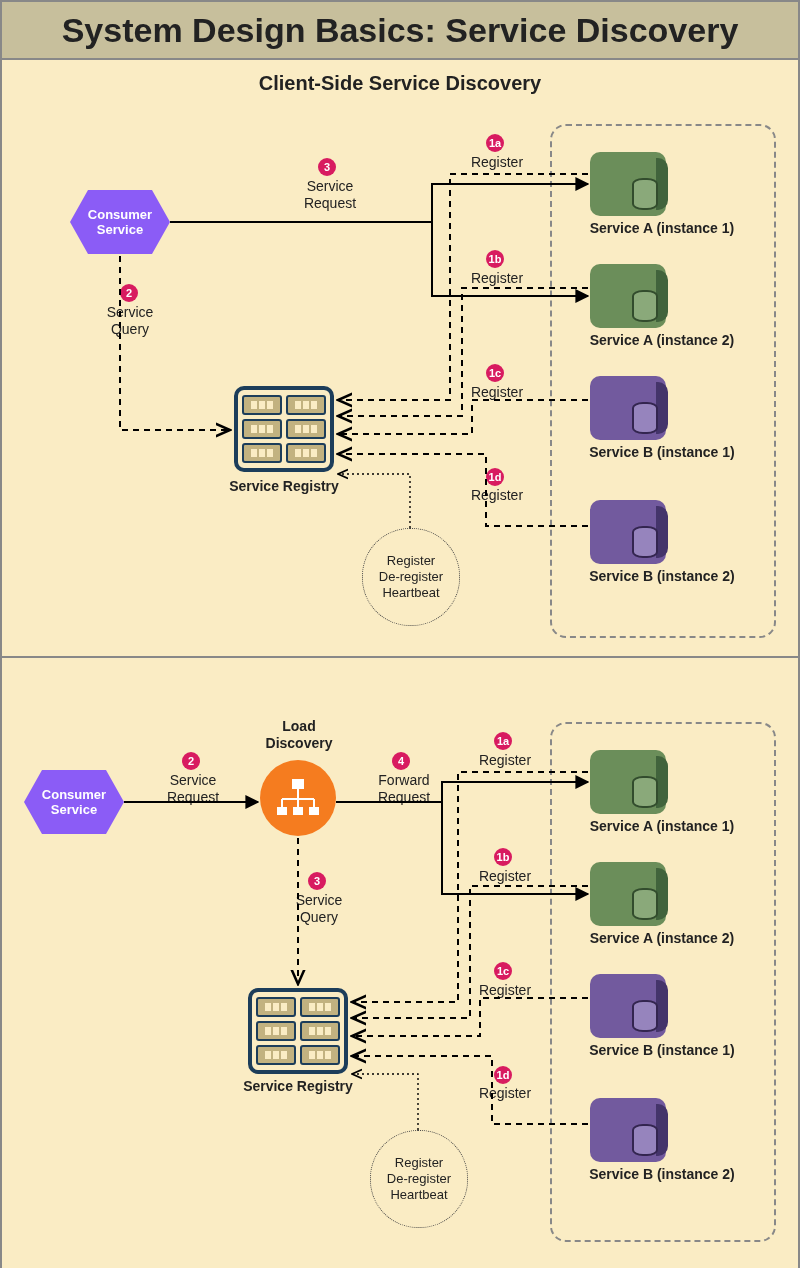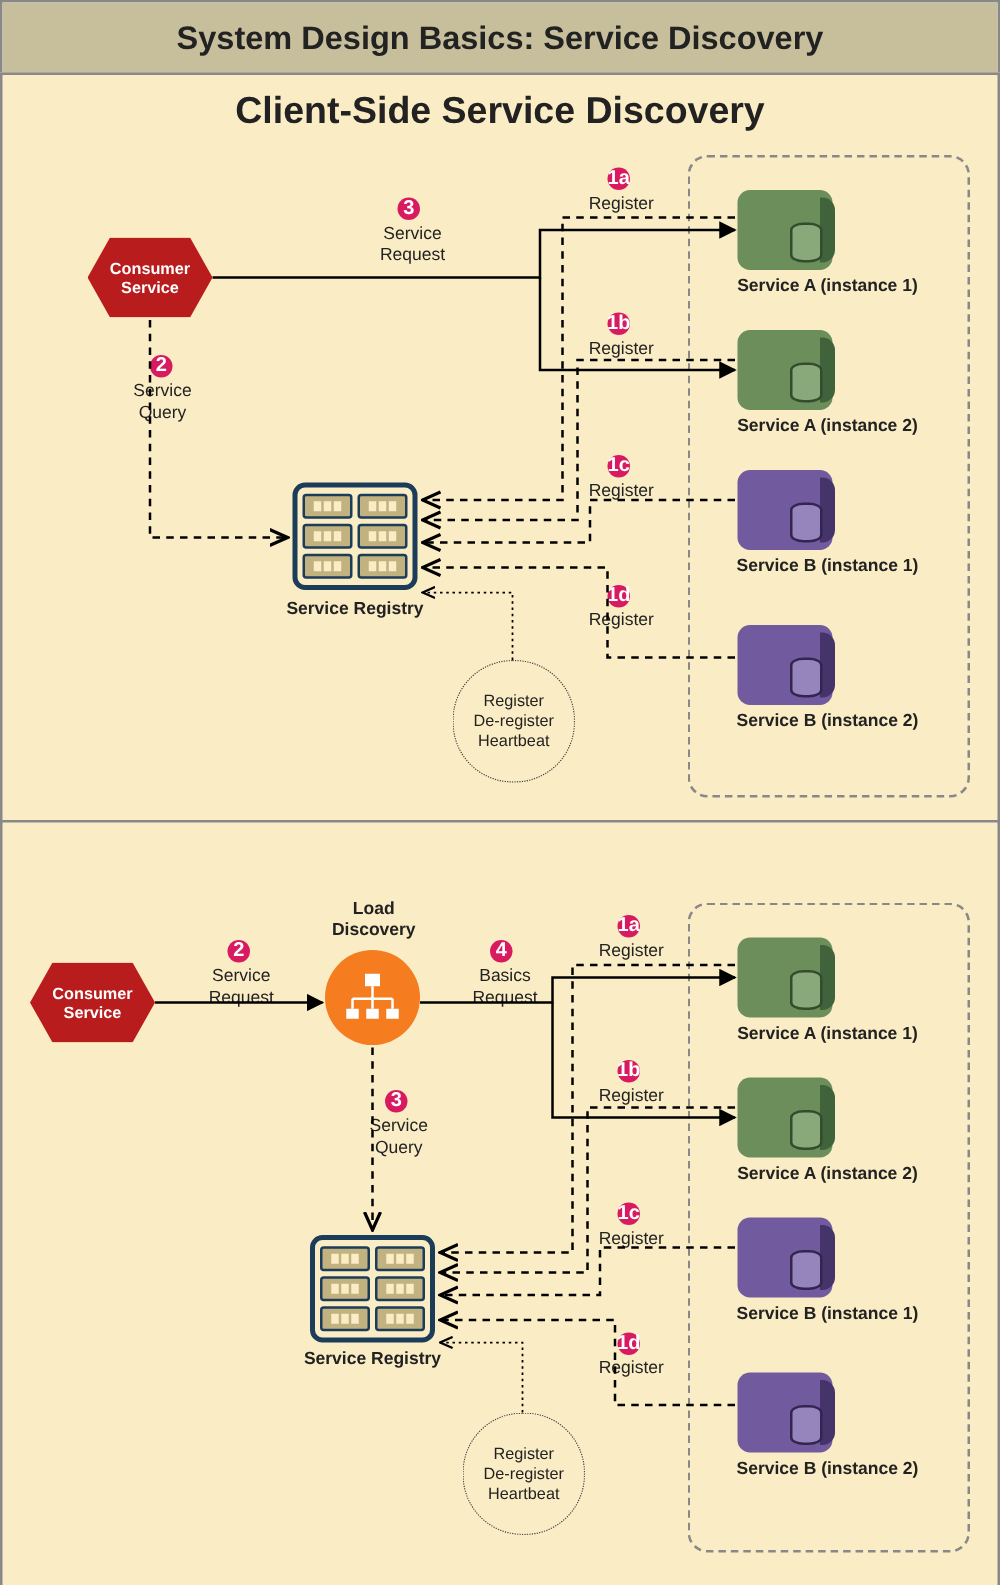--- a/index.html
+++ b/index.html
@@ -1,29 +1,29 @@
 <!DOCTYPE html>
 <html><head>
 <meta charset="utf-8">
 <style>
   html,body{margin:0;padding:0;font-family:Arial,Helvetica,sans-serif;background:#fff}
   .wrap{width:800px;height:1268px;position:relative;border:2px solid #888;box-sizing:border-box}
   .titlebar{height:56px;background:#c7bf9c;border-bottom:2px solid #888;display:flex;align-items:center;justify-content:center}
-  .titlebar span{font-size:26px;font-weight:bold;color:#222}
+  .titlebar span{font-size:34px;font-weight:bold;color:#222}
   .panel{position:relative;background:#faecc4;border:2px solid #888;margin:-2px}
   .panel.top{height:596px}
   .panel.bot{height:612px}
-  .panel h2{margin:0;padding:12px 0 0 0;text-align:center;font-size:30px;font-weight:bold;color:#222}
+  .panel h2{margin:0;padding:12px 0 0 0;text-align:center;font-size:20px;font-weight:bold;color:#222}
   svg{position:absolute;top:0;left:0;pointer-events:none}
 
   .label{position:absolute;font-size:14px;color:#222;text-align:center;line-height:1.2}
   .labelb{position:absolute;font-size:14px;font-weight:bold;color:#222;text-align:center;line-height:1.2}
-  .badge{position:absolute;width:18px;height:18px;border-radius:9px;background:#d81b60;color:#fff;font-size:16px;font-weight:bold;display:flex;align-items:center;justify-content:center}
-
-  .consumer{position:absolute;width:100px;height:64px;background:#b91c1c;color:#fff;font-size:13px;font-weight:bold;display:flex;align-items:center;justify-content:center;text-align:center;clip-path:polygon(18% 0,82% 0,100% 50%,82% 100%,18% 100%,0 50%)}
+  .badge{position:absolute;width:18px;height:18px;border-radius:9px;background:#d81b60;color:#fff;font-size:11px;font-weight:bold;display:flex;align-items:center;justify-content:center}
+
+  .consumer{position:absolute;width:100px;height:64px;background:#8b5cf6;color:#fff;font-size:13px;font-weight:bold;display:flex;align-items:center;justify-content:center;text-align:center;clip-path:polygon(18% 0,82% 0,100% 50%,82% 100%,18% 100%,0 50%)}
   .registry{position:absolute;width:100px;height:86px;background:#faecc4;border:4px solid #1c3d5a;border-radius:10px;box-sizing:border-box;display:flex;flex-wrap:wrap;align-content:center;justify-content:center;gap:4px;padding:4px}
   .registry .slot{width:36px;height:16px;background:#c2b280;border:2px solid #1c3d5a;border-radius:3px;display:flex;gap:2px;align-items:center;justify-content:center}
   .registry .slot i{width:6px;height:8px;background:#faecc4;display:block}
 
   .svc{position:absolute;width:76px;height:64px;border-radius:10px}
   .svc .body{position:absolute;inset:0;border-radius:10px}
   .svc .edge{position:absolute;right:-2px;top:6px;bottom:6px;width:12px;border-radius:0 10px 10px 0}
   .svc .cyl{position:absolute;right:8px;bottom:6px;width:22px;height:28px;border-radius:11px/6px}
   .green .body{background:#6b8e5a}
   .green .edge{background:#41633c}
@@ -249,21 +249,21 @@
     <div class="bubble" style="left:368px;top:472px">
       <span>Register</span>
       <span>De-register</span>
       <span>Heartbeat</span>
     </div>
 
     <div class="badge" style="left:180px;top:94px">2</div>
     <div class="label" style="left:156px;top:114px;width:70px;white-space:pre-line">Service
 Request</div>
     <div class="badge" style="left:390px;top:94px">4</div>
-    <div class="label" style="left:364px;top:114px;width:76px;white-space:pre-line">Basics
+    <div class="label" style="left:364px;top:114px;width:76px;white-space:pre-line">Forward
 Request</div>
     <div class="badge" style="left:306px;top:214px">3</div>
     <div class="label" style="left:282px;top:234px;width:70px;white-space:pre-line">Service
 Query</div>
 
     <div class="badge" style="left:492px;top:74px">1a</div>
     <div class="label" style="left:474px;top:94px;width:58px">Register</div>
     <div class="badge" style="left:492px;top:190px">1b</div>
     <div class="label" style="left:474px;top:210px;width:58px">Register</div>
     <div class="badge" style="left:492px;top:304px">1c</div>

